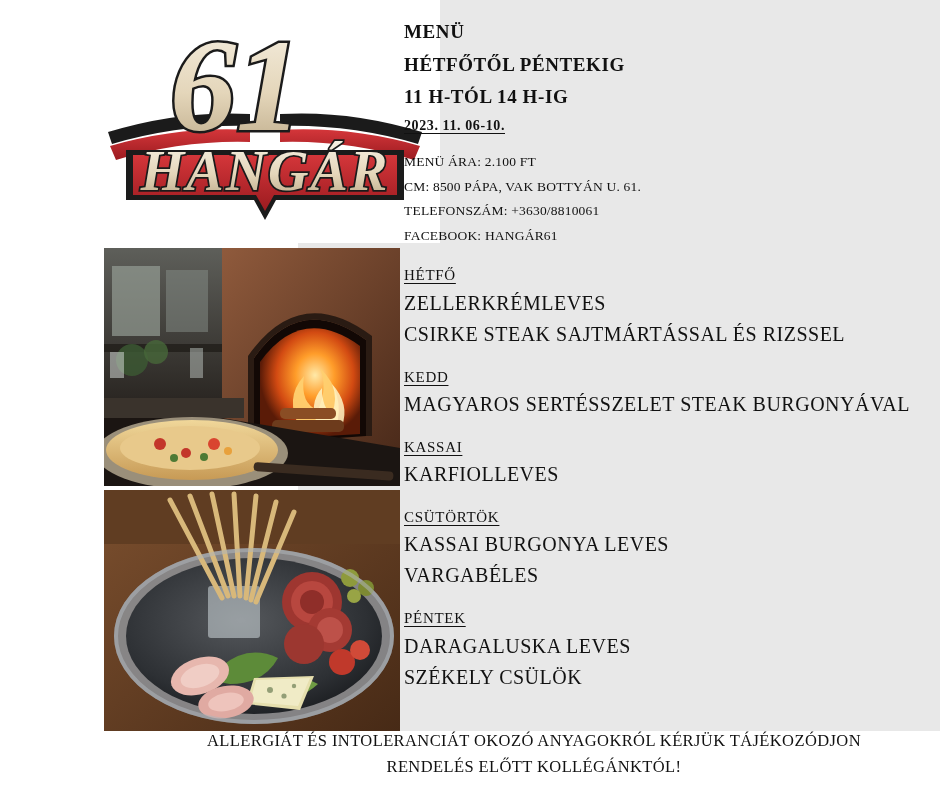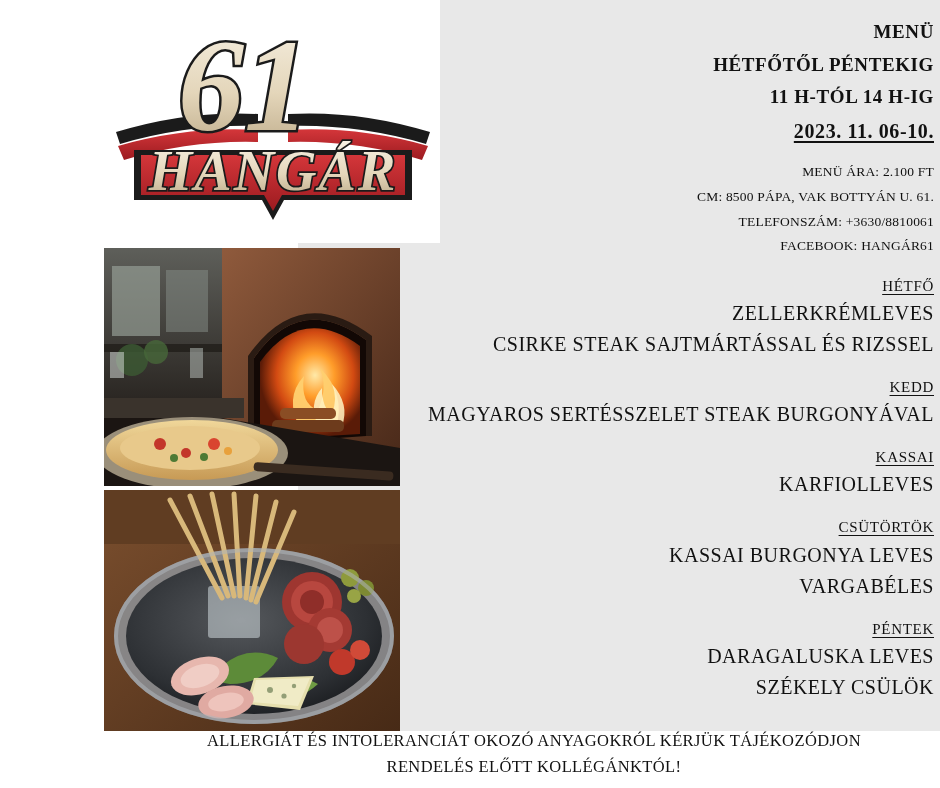--- a/index.html
+++ b/index.html
@@ -45,21 +45,21 @@
   .left-white-col {
     position: absolute;
     left: 0; top: 243px;
     width: 104px; height: 488px;
     background: #ffffff;
   }
 
   
   .logo-wrap {
     position: absolute;
-    left: 108px; top: 14px;
+    left: 100px; top: 14px;
     width: 330px; height: 222px;
   }
   .logo-wrap svg { display: block; }
 
   
   .photo {
     position: absolute;
     overflow: hidden;
   }
   .photo-pizza {
@@ -72,32 +72,32 @@
     width: 296px; height: 241px;
     background: #3b2a1e;
   }
   .photo svg { display: block; width: 100%; height: 100%; }
 
   
   .menu-col {
     position: absolute;
     left: 404px; top: 16px;
     width: 530px;
-    text-align: right;
+    text-align: left;
     color: #111111;
   }
   .head-line {
     font-weight: bold;
     font-size: 19px;
     letter-spacing: 0.6px;
     line-height: 1.72;
   }
   .head-date {
     font-weight: bold;
-    font-size: 20px;
+    font-size: 14px;
     letter-spacing: 0.6px;
     line-height: 1.72;
     text-decoration: underline;
     text-underline-offset: 3px;
   }
   .info-block {
     margin-top: 12px;
     font-weight: normal;
     font-size: 13.5px;
     line-height: 1.82;

